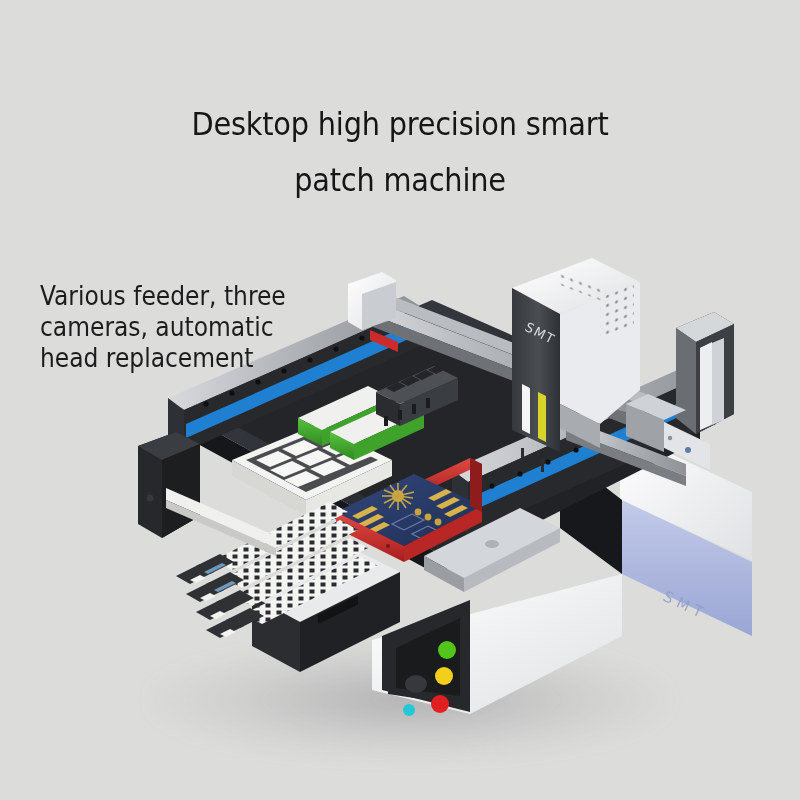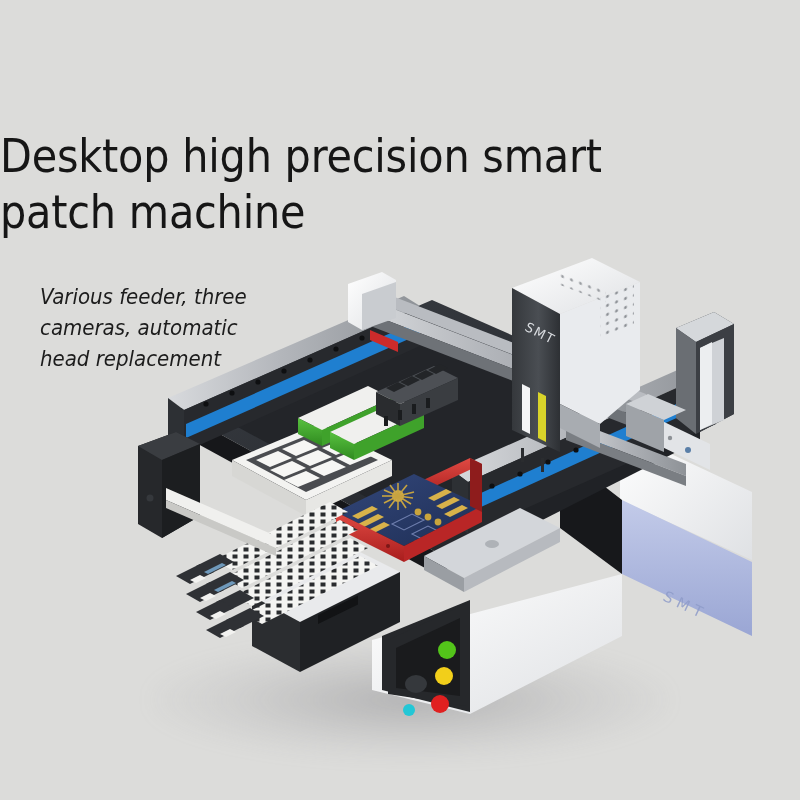--- a/index.html
+++ b/index.html
@@ -5,33 +5,32 @@
   html,body{margin:0;padding:0;}
   body{
     width:800px;height:800px;overflow:hidden;
     font-family:"DejaVu Sans","Liberation Sans",sans-serif;
     background:#dcdcda;
   }
   #stage{position:relative;width:800px;height:800px;background:#dcdcda;}
 
   
   .headline{
-    position:absolute;left:0;top:128px;width:800px;
-    color:#161616;
-    font-size:46px;line-height:56px;font-weight:400;
+    position:absolute;left:0;top:96px;width:800px;
+    text-align:center;color:#161616;
+    font-size:32px;line-height:56px;font-weight:400;
     letter-spacing:-0.2px;
     font-family:"DejaVu Sans Condensed","DejaVu Sans","Liberation Sans",sans-serif;
     white-space:pre-line;
   }
   .subhead{
     position:absolute;left:40px;top:281px;width:300px;
-    color:#1c1c1c;font-size:22px;line-height:31px;font-weight:400;
+    color:#1c1c1c;font-size:26px;line-height:31px;font-weight:400;
     font-family:"DejaVu Sans Condensed","DejaVu Sans","Liberation Sans",sans-serif;
     white-space:pre-line;
-    font-style:italic;
   }
 
   
   #machine{position:absolute;left:0;top:0;width:800px;height:800px;}
   #machine svg{display:block;width:800px;height:800px;}
 
   .shadow{
     position:absolute;left:150px;top:640px;width:520px;height:120px;
     background:radial-gradient(ellipse at 50% 50%,rgba(120,120,125,.40) 0%,rgba(150,150,155,.16) 48%,rgba(160,160,165,0) 74%);
     filter:blur(8px);

